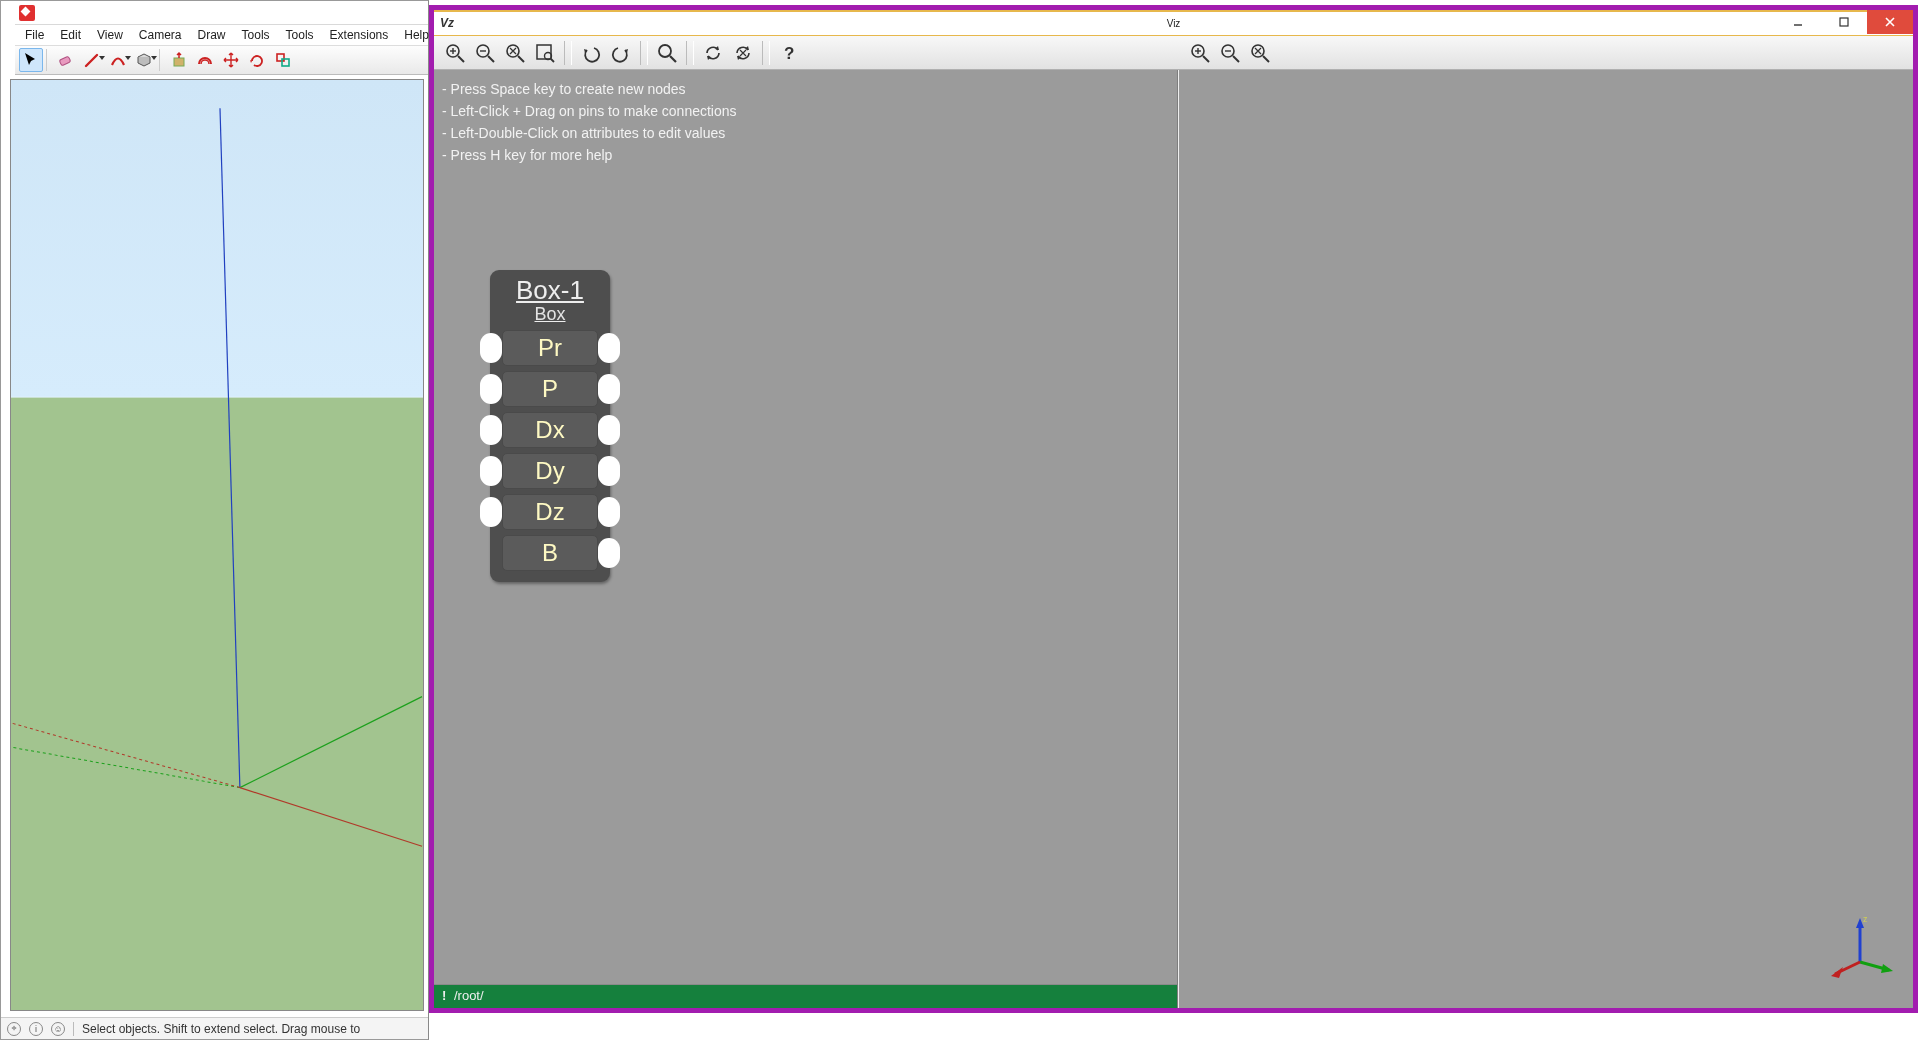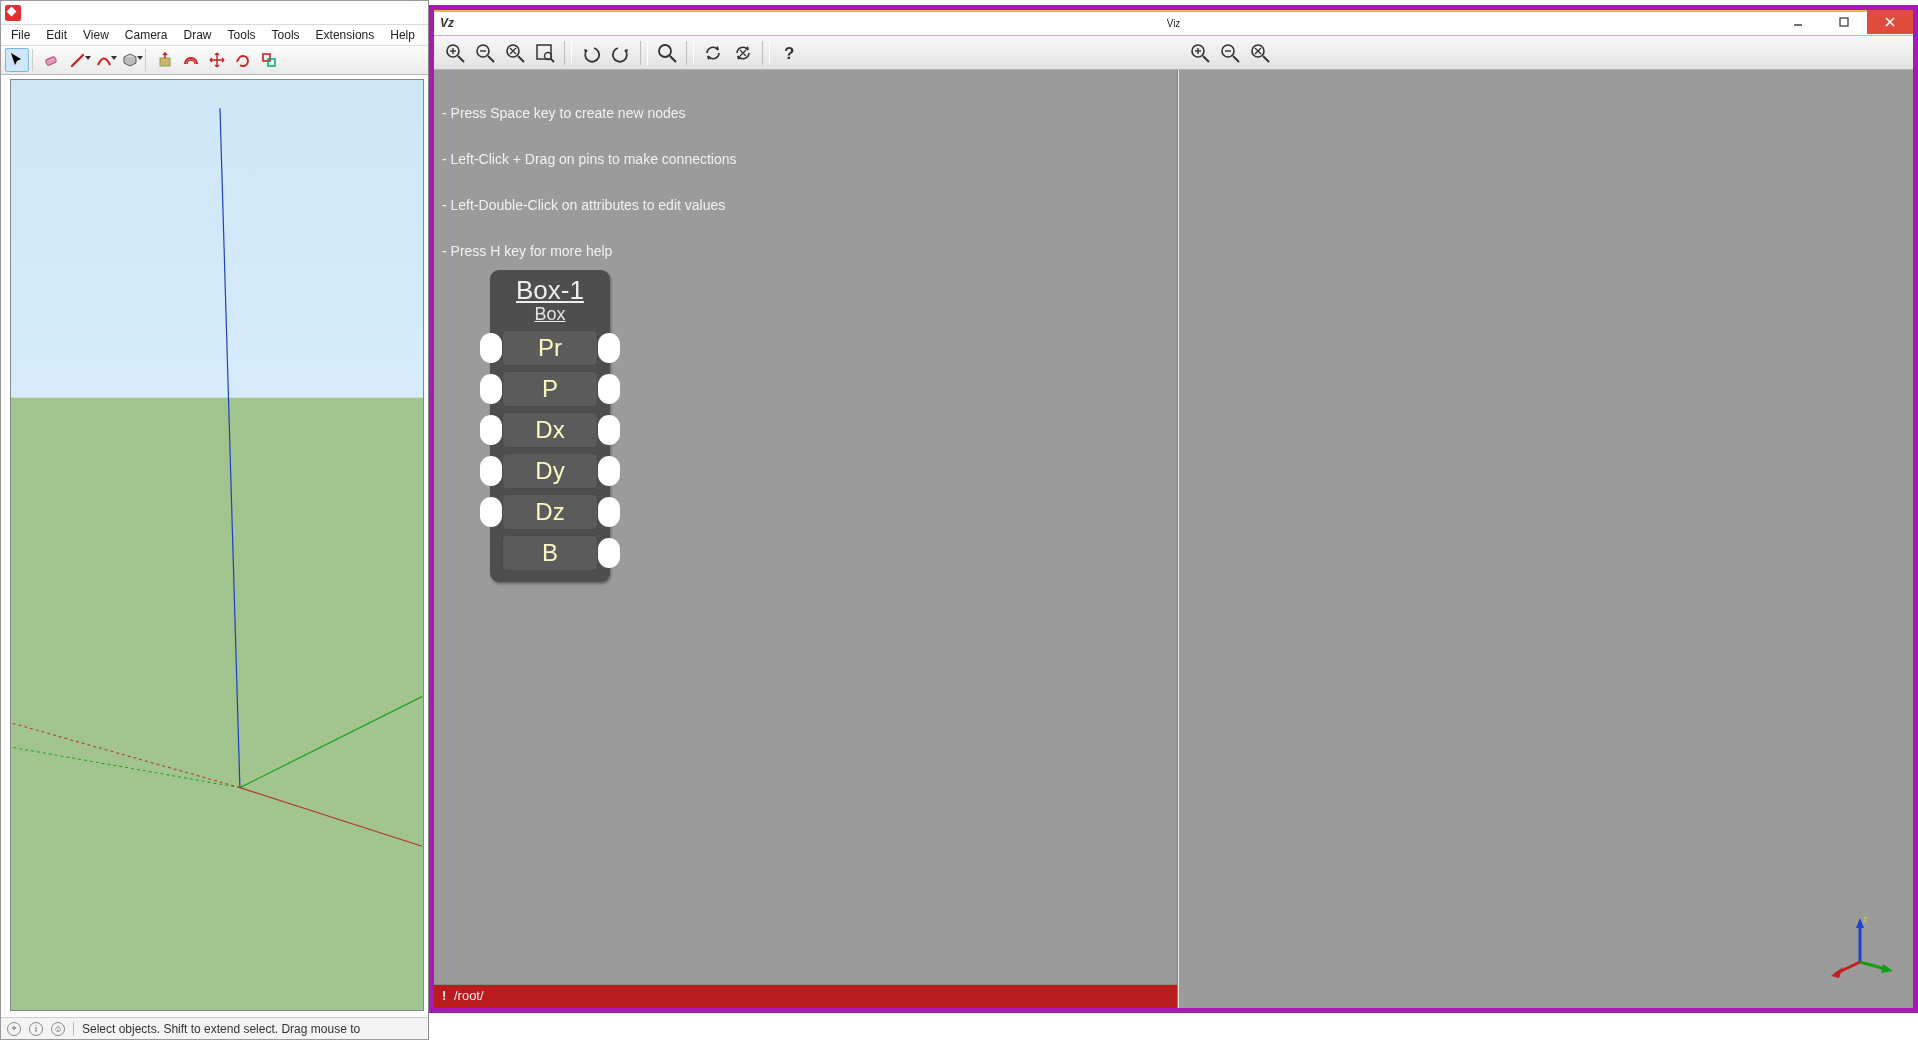--- a/index.html
+++ b/index.html
@@ -1,21 +1,21 @@
 <!DOCTYPE html>
 <html><head>
 <meta charset="utf-8">
 <style>
   * { box-sizing: border-box; margin: 0; padding: 0; user-select: none; }
   html, body { width: 1918px; height: 1040px; font-family: Arial, sans-serif; overflow: hidden; background: #fff; }
 
   
   .sketchup {
     position: absolute; left: 0; top: 0; width: 429px; height: 1040px;
-    background: #fff; border: 1px solid #999; border-right: 1px solid #888;
+    background: #fff; border: 1px solid #999; border-right: 1px solid #888; padding-left: 14px;
   }
   .su-titlebar {
     height: 24px; background: #fff; display: flex; align-items: center; padding-left: 4px;
     border-bottom: 1px solid #d9d9d9;
   }
   .su-logo { width: 16px; height: 16px; background: #e03030; border-radius: 2px; position: relative; }
   .su-logo::after { content: ""; position: absolute; left: 3px; top: 3px; width: 7px; height: 7px; background: #fff; transform: rotate(45deg); }
   .su-menubar {
     height: 20px; display: flex; gap: 8px; padding: 2px 6px; font-size: 12px; color: #222; align-items: center;
   }
@@ -73,23 +73,23 @@
   .viz-left { position: absolute; left: 0; top: 0; width: 744px; bottom: 0; background: #9b9b9b; border-right: 1px solid #7e7e7e; }
   .viz-right { position: absolute; left: 745px; right: 0; top: 0; bottom: 0; background: #9b9b9b; }
 
   .viz-right-toolbar {
     position: absolute; left: 0; right: 0; top: -34px; height: 34px;
     background: linear-gradient(#f8f8f8,#e2e2e2); border-bottom: 1px solid #b0b0b0;
     display: flex; align-items: center; padding: 0 6px;
   }
 
   .hints { position: absolute; left: 8px; top: 8px; color: #f2f2f2; font-size: 14px; line-height: 22px; }
-  .hints div { white-space: nowrap; margin-top: 24px; }
-
-  .viz-status { position: absolute; left: 0; right: 0; bottom: 0; height: 24px; background: #b91c1c; color: #efefef; font-size: 13px; padding: 3px 8px; border-top: 1px solid #8a8a8a; }
+  .hints div { white-space: nowrap; }
+
+  .viz-status { position: absolute; left: 0; right: 0; bottom: 0; height: 24px; background: #15803d; color: #efefef; font-size: 13px; padding: 3px 8px; border-top: 1px solid #8a8a8a; }
   .viz-status .exc { color: #efefef; font-weight: bold; margin-right: 4px; }
 
   
   .node {
     position: absolute; background: #4e4e4e; border-radius: 9px; color: #eee; text-align: center;
     box-shadow: 1px 2px 3px rgba(0,0,0,.35);
     text-decoration: underline;
   }
   .node .head { padding: 6px 10px 2px; }
   .node .title { font-size: 26px; line-height: 28px; }

